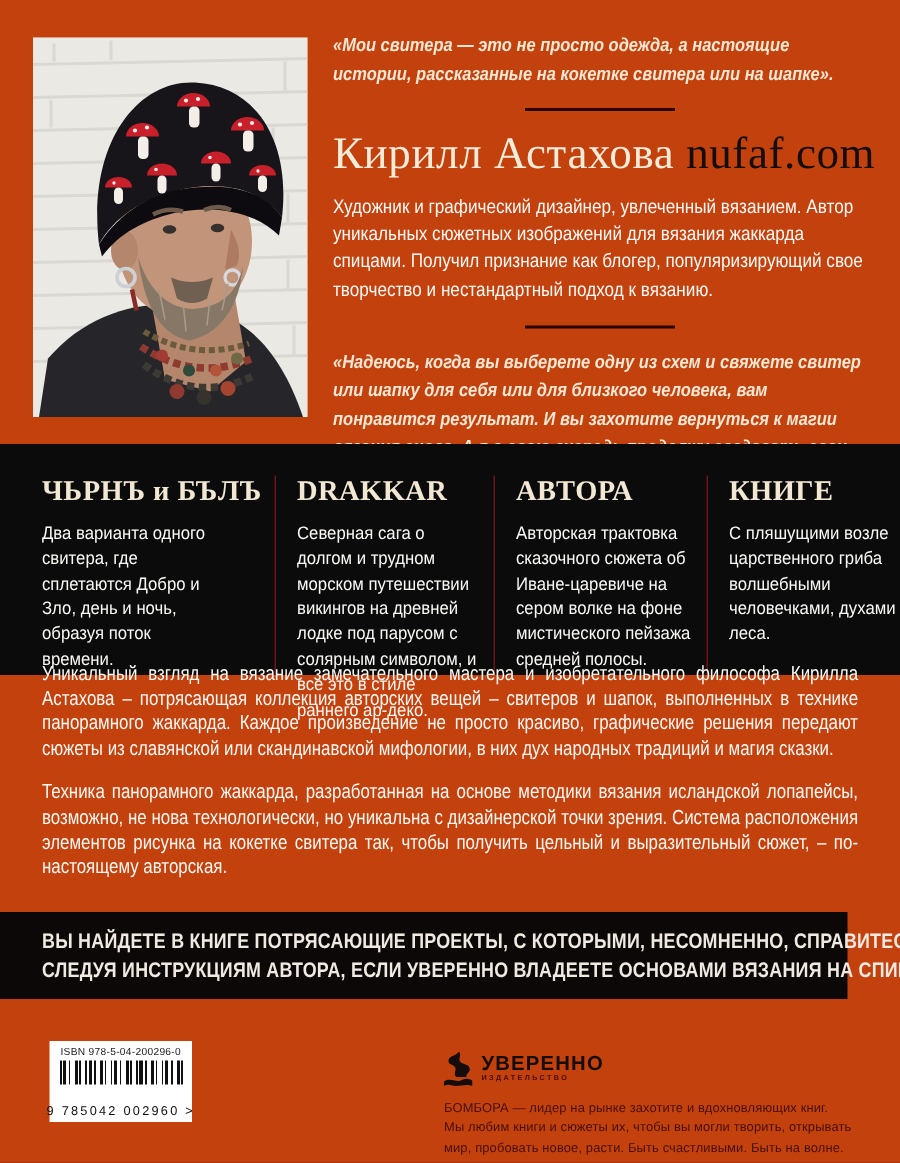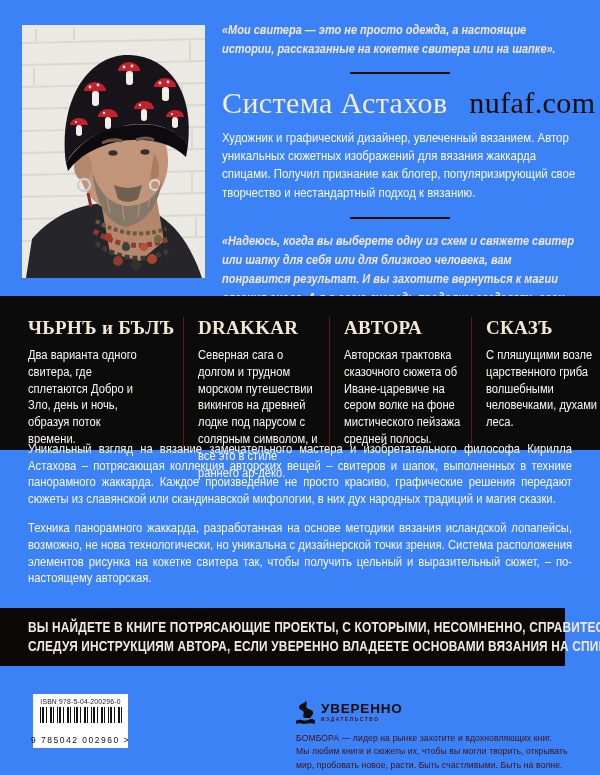--- a/index.html
+++ b/index.html
@@ -1,40 +1,40 @@
 <!DOCTYPE html>
 <html lang="ru"><head>
 <meta charset="utf-8">
 <style>
   * { margin:0; padding:0; box-sizing:border-box; }
   html,body { width:600px; height:775px; }
   body { font-family:"Liberation Sans", sans-serif; background:#6b1416; }
   .cover {
     position:relative; width:600px; height:775px; overflow:hidden;
-    background:#3b82f6;
+    background:#c2410c;
   }
   
   .photo {
     position:absolute; left:22px; top:25px; width:183px; height:253px;
     background:#EBE9E4; overflow:hidden;
   }
   .photo svg { display:block; width:100%; height:100%; }
   
   .right-col { position:absolute; left:222px; top:21px; width:356px; }
   .condense { width:405px; transform:scaleX(0.879); transform-origin:0 0; }
   .quote {
     font-style:italic; font-weight:700; font-size:12.5px; line-height:1.5;
     color:#F2E7D3;
   }
   .h-divider {
     width:100px; height:2px; background:#2A0506; margin:13px auto 12px auto;
   }
   .author-line { white-space:nowrap; font-family:"Liberation Serif", serif; font-size:30px; letter-spacing:0.4px; }
   .author-name { color:#F4EBD8; font-weight:400; }
-  .author-site { color:#140D0B; font-weight:400;margin-left:14px; }
+  .author-site { color:#140D0B; font-weight:400; }
   .bio { margin-top:9px; font-size:13px; line-height:1.42; color:#FCFAF6; }
   .divider2 { margin:15px auto 13px auto; }
   
   .panel {
     position:absolute; left:0; top:296px; width:600px; height:154px;
     background:#0B0B0B; display:flex; padding:21px 20px 0 28px;
   }
   .panel-col { padding-right:12px; }
   .panel-col + .panel-col { border-left:1px solid #701316; padding-left:14px; }
   .col-1 { width:155px; } .col-2 { width:146px; } .col-3 { width:142px; } .col-4 { width:139px; }
@@ -187,21 +187,21 @@
           <circle cx="114" cy="240" r="5" fill="#35332C"></circle>
         <circle cx="130" cy="234" r="5" fill="#A3452F"></circle>
       </g>
     </svg>
   </div>
 
   <div class="right-col">
     <div class="quote condense">«Мои свитера — это не просто одежда, а настоящие истории, рассказанные на кокетке свитера или на шапке».</div>
     <div class="h-divider"></div>
     <div class="author-line">
-      <span class="author-name">Система Астахов</span>
+      <span class="author-name">Кирилл Астахова</span>
       <span class="author-site">nufaf.com</span>
     </div>
     <div class="bio condense">Художник и графический дизайнер, увлеченный вязанием. Автор уникальных сюжетных изображений для вязания жаккарда спицами. Получил признание как блогер, популяризирующий свое творчество и нестандартный подход к вязанию.</div>
     <div class="h-divider divider2"></div>
     <div class="quote condense">«Надеюсь, когда вы выберете одну из схем и свяжете свитер или шапку для себя или для близкого человека, вам понравится результат. И вы захотите вернуться к магии вязания снова. А я в свою очередь продолжу создавать свои картины для свитеров, вдохновляясь новыми идеями и техниками».</div>
   </div>
 
   <div class="panel">
     <div class="panel-col col-1">
       <div class="panel-title">ЧЬРНЪ и БЪЛЪ</div>
@@ -209,21 +209,21 @@
     </div>
     <div class="panel-col col-2">
       <div class="panel-title">DRAKKAR</div>
       <div class="panel-desc">Северная сага о долгом и трудном морском путешествии викингов на древней лодке под парусом с солярным символом, и все это в стиле раннего ар-деко.</div>
     </div>
     <div class="panel-col col-3">
       <div class="panel-title">АВТОРА</div>
       <div class="panel-desc">Авторская трактовка сказочного сюжета об Иване-царевиче на сером волке на фоне мистического пейзажа средней полосы.</div>
     </div>
     <div class="panel-col col-4">
-      <div class="panel-title">СКАЗЪ</div>
+      <div class="panel-title">КНИГЕ</div>
       <div class="panel-desc">С пляшущими возле царственного гриба волшебными человечками, духами леса.</div>
     </div>
   </div>
 
   <div class="annotation">
     <div class="annotation-inner">
       <p>Уникальный взгляд на вязание замечательного мастера и изобретательного философа Кирилла Астахова – потрясающая коллекция авторских вещей – свитеров и шапок, выполненных в технике панорамного жаккарда. Каждое произведение не просто красиво, графические решения передают сюжеты из славянской или скандинавской мифологии, в них дух народных традиций и магия сказки.</p>
       <p>Техника панорамного жаккарда, разработанная на основе методики вязания исландской лопапейсы, возможно, не нова технологически, но уникальна с дизайнерской точки зрения. Система расположения элементов рисунка на кокетке свитера так, чтобы получить цельный и выразительный сюжет, – по-настоящему авторская.</p>
     </div>
   </div>

